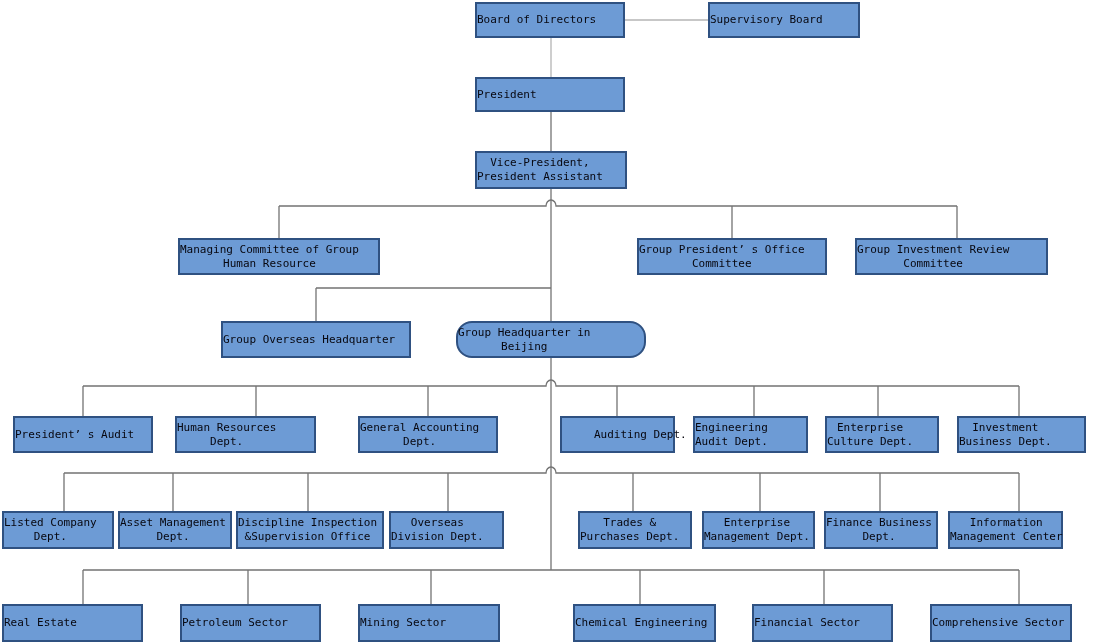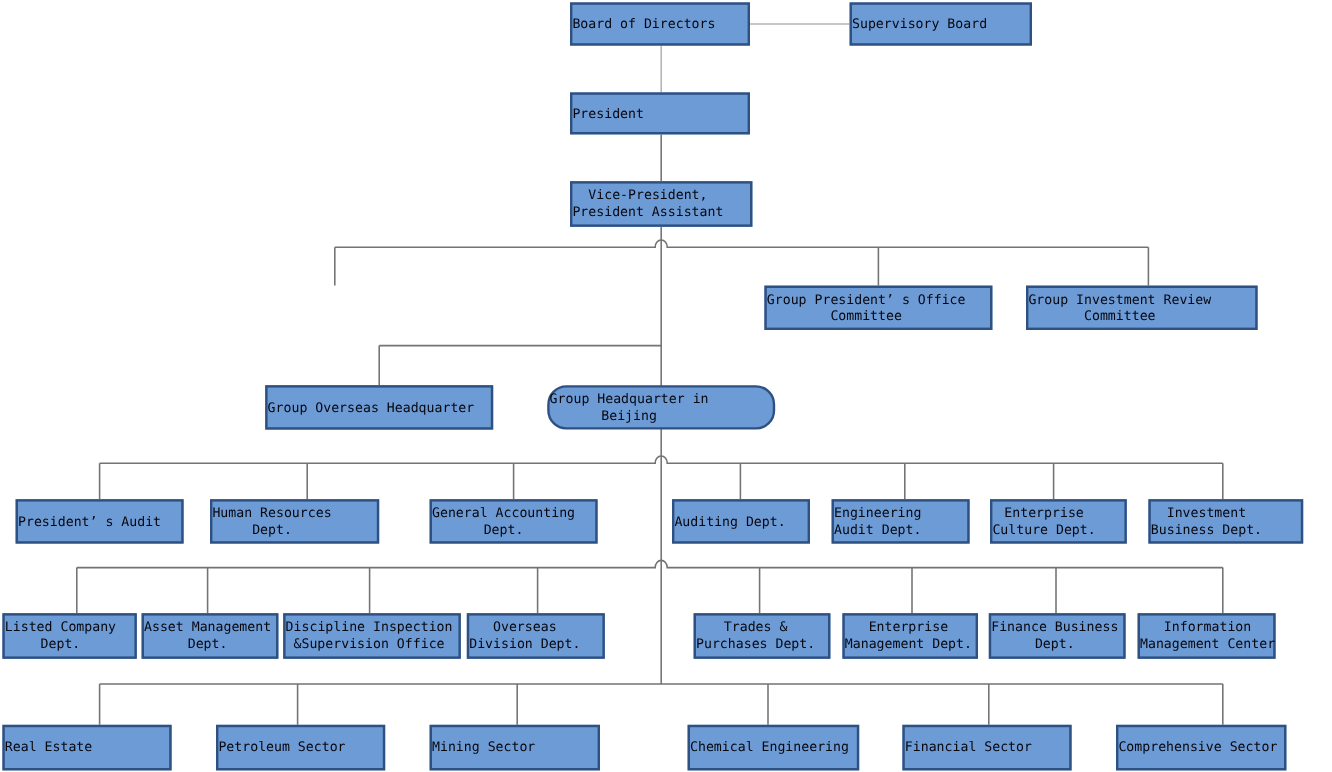--- a/index.html
+++ b/index.html
@@ -46,33 +46,35 @@
       <path d="M83 386 H546 A5 6 0 0 1 556 386 H1019 M83 386 V416 M256 386 V416 M428 386 V416 M617 386 V416 M754 386 V416 M878 386 V416 M1019 386 V416" fill="none" stroke="#737373" stroke-width="1.3"></path>
       <path d="M64 473 H546 A5 6 0 0 1 556 473 H1019 M64 473 V511 M173 473 V511 M308 473 V511 M448 473 V511 M633 473 V511 M760 473 V511 M880 473 V511 M1019 473 V511" fill="none" stroke="#737373" stroke-width="1.3"></path>
       <path d="M83 570 H1019 M83 570 V604 M248 570 V604 M431 570 V604 M640 570 V604 M824 570 V604 M1019 570 V604" fill="none" stroke="#737373" stroke-width="1.3"></path>
     </svg>
 
 <div class="node" style="left: 475px; top: 2px; width: 150px; height: 36px; background: rgb(109, 155, 213); border-color: rgb(47, 81, 129); color: rgb(7, 7, 15);"><span>Board of Directors</span></div>
     <div class="node" style="left: 708px; top: 2px; width: 152px; height: 36px; background: rgb(109, 155, 213); border-color: rgb(47, 81, 129); color: rgb(7, 7, 15);"><span>Supervisory Board</span></div>
     <div class="node" style="left: 475px; top: 77px; width: 150px; height: 35px; background: rgb(109, 155, 213); border-color: rgb(47, 81, 129); color: rgb(7, 7, 15);"><span>President</span></div>
     <div class="node" style="left: 475px; top: 151px; width: 152px; height: 38px; background: rgb(109, 155, 213); border-color: rgb(47, 81, 129); color: rgb(7, 7, 15);"><span>Vice-President,
 President Assistant</span></div>
+    <div class="node" style="left: 178px; top: 238px; width: 202px; height: 37px; background: rgb(109, 155, 213); border-color: rgb(47, 81, 129); color: rgb(7, 7, 15);"><span>Managing Committee of Group
+Human Resource</span></div>
     <div class="node" style="left: 637px; top: 238px; width: 190px; height: 37px; background: rgb(109, 155, 213); border-color: rgb(47, 81, 129); color: rgb(7, 7, 15);"><span>Group President’ s Office
 Committee</span></div>
     <div class="node" style="left: 855px; top: 238px; width: 193px; height: 37px; background: rgb(109, 155, 213); border-color: rgb(47, 81, 129); color: rgb(7, 7, 15);"><span>Group Investment Review
 Committee</span></div>
     <div class="node" style="left: 221px; top: 321px; width: 190px; height: 37px; background: rgb(109, 155, 213); border-color: rgb(47, 81, 129); color: rgb(7, 7, 15);"><span>Group Overseas Headquarter</span></div>
     <div class="node" style="left: 456px; top: 321px; width: 190px; height: 37px; background: rgb(109, 155, 213); border-color: rgb(47, 81, 129); color: rgb(7, 7, 15); border-radius: 16px;"><span>Group Headquarter in
 Beijing</span></div>
     <div class="node" style="left: 13px; top: 416px; width: 140px; height: 37px; background: rgb(109, 155, 213); border-color: rgb(47, 81, 129); color: rgb(7, 7, 15);"><span>President’ s Audit</span></div>
     <div class="node" style="left: 175px; top: 416px; width: 141px; height: 37px; background: rgb(109, 155, 213); border-color: rgb(47, 81, 129); color: rgb(7, 7, 15);"><span>Human Resources
 Dept.</span></div>
     <div class="node" style="left: 358px; top: 416px; width: 140px; height: 37px; background: rgb(109, 155, 213); border-color: rgb(47, 81, 129); color: rgb(7, 7, 15);"><span>General Accounting
 Dept.</span></div>
-    <div class="node" style="left: 560px; top: 416px; width: 115px; height: 37px; background: rgb(109, 155, 213); border-color: rgb(47, 81, 129); color: rgb(7, 7, 15);"><span>Auditing Dept.</span></div>
+    <div class="node" style="left: 560px; top: 416px; width: 115px; height: 37px; background: rgb(109, 155, 213); border-color: rgb(47, 81, 129); color: rgb(7, 7, 15); padding-left: 32px;"><span>Auditing Dept.</span></div>
     <div class="node" style="left: 693px; top: 416px; width: 115px; height: 37px; background: rgb(109, 155, 213); border-color: rgb(47, 81, 129); color: rgb(7, 7, 15);"><span>Engineering
 Audit Dept.</span></div>
     <div class="node" style="left: 825px; top: 416px; width: 114px; height: 37px; background: rgb(109, 155, 213); border-color: rgb(47, 81, 129); color: rgb(7, 7, 15);"><span>Enterprise
 Culture Dept.</span></div>
     <div class="node" style="left: 957px; top: 416px; width: 129px; height: 37px; background: rgb(109, 155, 213); border-color: rgb(47, 81, 129); color: rgb(7, 7, 15);"><span>Investment
 Business Dept.</span></div>
     <div class="node" style="left: 2px; top: 511px; width: 112px; height: 38px; background: rgb(109, 155, 213); border-color: rgb(47, 81, 129); color: rgb(7, 7, 15);"><span>Listed Company
 Dept.</span></div>
     <div class="node" style="left: 118px; top: 511px; width: 114px; height: 38px; background: rgb(109, 155, 213); border-color: rgb(47, 81, 129); color: rgb(7, 7, 15);"><span>Asset Management
 Dept.</span></div>

